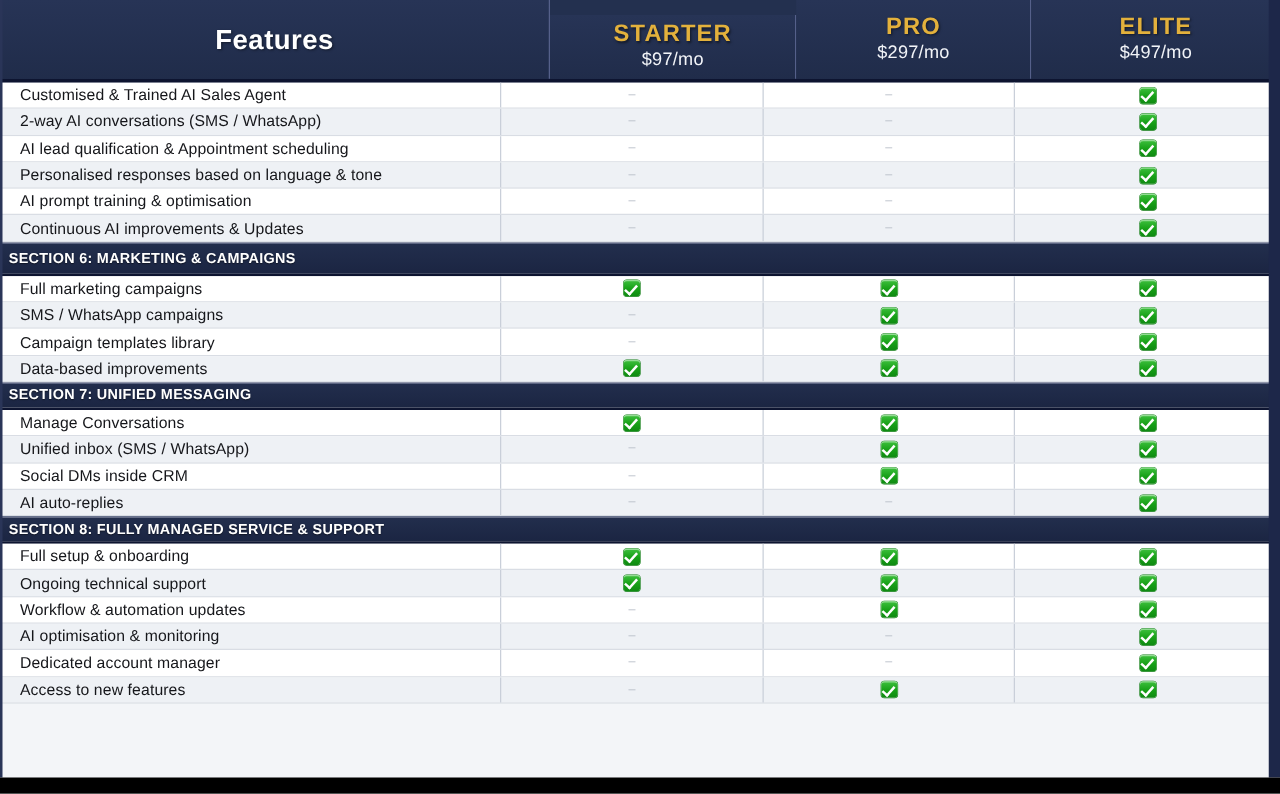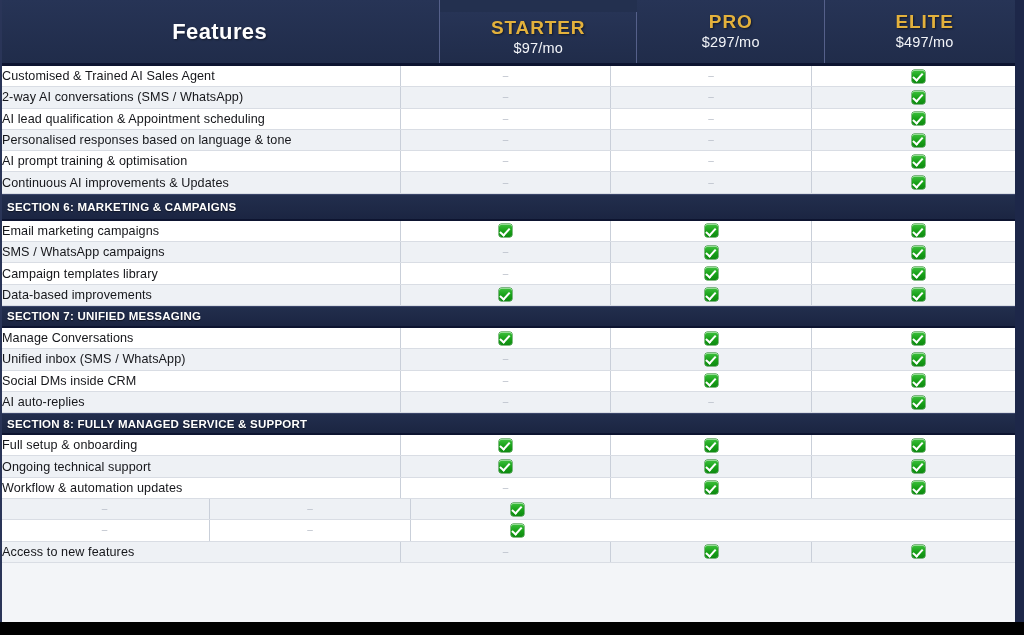--- a/index.html
+++ b/index.html
@@ -130,21 +130,21 @@
 
   .cell {
     display: flex;
     align-items: center;
     border-right: 1px solid #c9cfd9;
   }
   .cell:last-child { border-right: none; }
 
   .cell-feature {
     width: 401px;
-    padding-left: 2px;
+    padding-left: 16px;
     color: #15161a;
     font-size: 12.6px;
     letter-spacing: .1px;
     white-space: nowrap;
   }
   .cell-val {
     justify-content: center;
   }
   .cell-val.c-starter { width: 210px; }
   .cell-val.c-pro     { width: 201px; }
@@ -277,21 +277,21 @@
           <span class="dash">–</span>
         </div>
         <div class="cell cell-val c-elite">
           <span class="check"></span>
         </div>
       </div>
       <div class="section-head tall">
         <span class="section-label">SECTION 6: MARKETING &amp; CAMPAIGNS</span>
       </div>
       <div class="row">
-        <div class="cell cell-feature">Email marketing campaigns</div>
+        <div class="cell cell-feature">Full marketing campaigns</div>
         <div class="cell cell-val c-starter">
           <span class="check"></span>
         </div>
         <div class="cell cell-val c-pro">
           <span class="check"></span>
         </div>
         <div class="cell cell-val c-elite">
           <span class="check"></span>
         </div>
       </div>
@@ -415,31 +415,33 @@
           <span class="dash">–</span>
         </div>
         <div class="cell cell-val c-pro">
           <span class="check"></span>
         </div>
         <div class="cell cell-val c-elite">
           <span class="check"></span>
         </div>
       </div>
       <div class="row alt">
-        <div class="cell cell-val c-starter">
-          <span class="dash">–</span>
-        </div>
-        <div class="cell cell-val c-pro">
-          <span class="dash">–</span>
-        </div>
-        <div class="cell cell-val c-elite">
-          <span class="check"></span>
-        </div>
-      </div>
-      <div class="row">
+        <div class="cell cell-feature">AI optimisation &amp; monitoring</div>
+        <div class="cell cell-val c-starter">
+          <span class="dash">–</span>
+        </div>
+        <div class="cell cell-val c-pro">
+          <span class="dash">–</span>
+        </div>
+        <div class="cell cell-val c-elite">
+          <span class="check"></span>
+        </div>
+      </div>
+      <div class="row">
+        <div class="cell cell-feature">Dedicated account manager</div>
         <div class="cell cell-val c-starter">
           <span class="dash">–</span>
         </div>
         <div class="cell cell-val c-pro">
           <span class="dash">–</span>
         </div>
         <div class="cell cell-val c-elite">
           <span class="check"></span>
         </div>
       </div>

